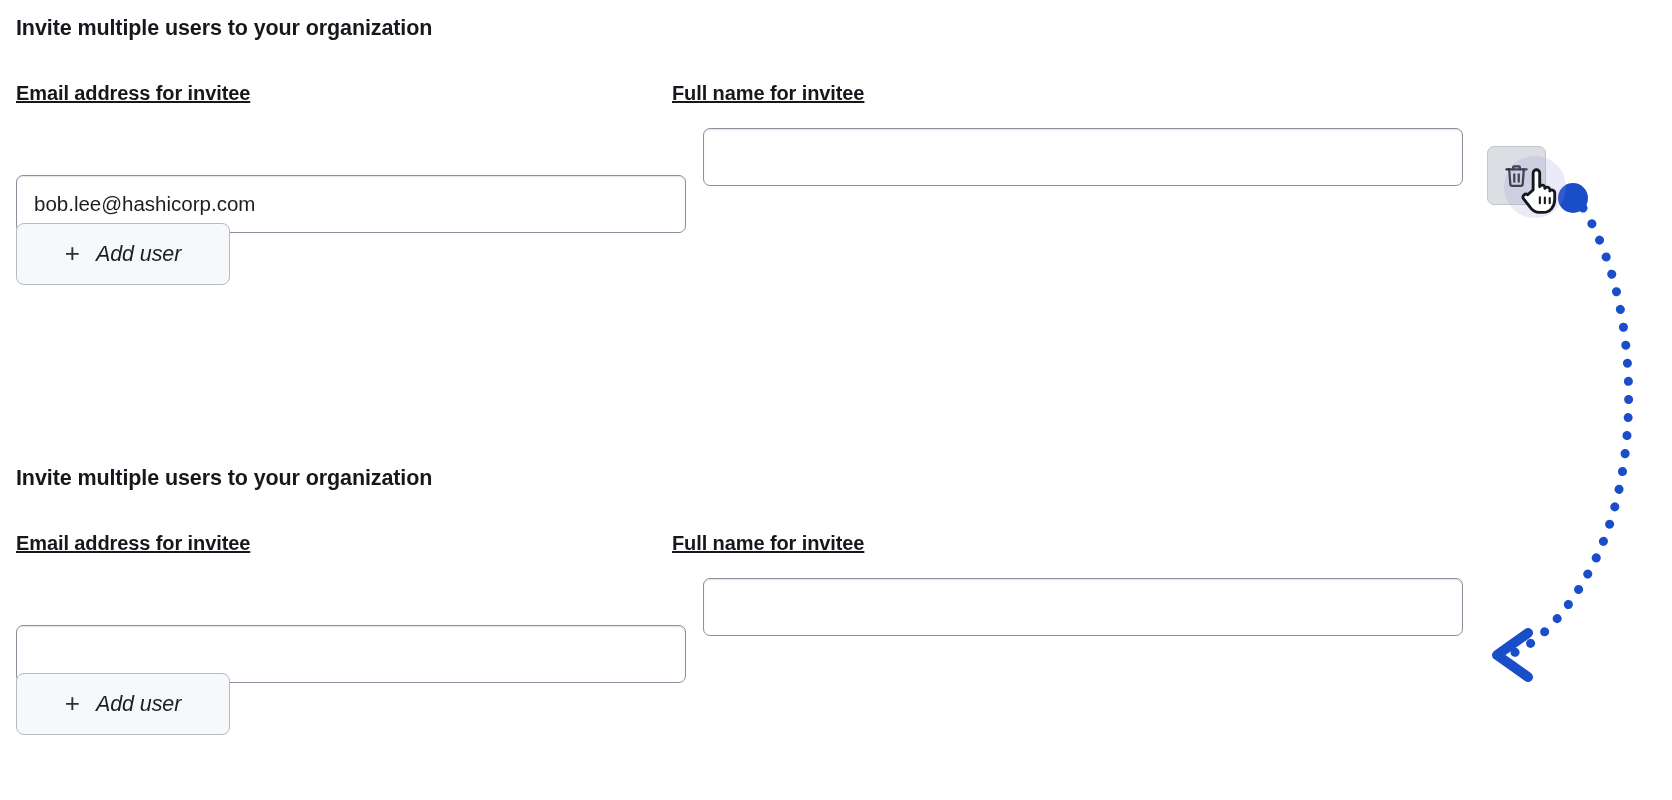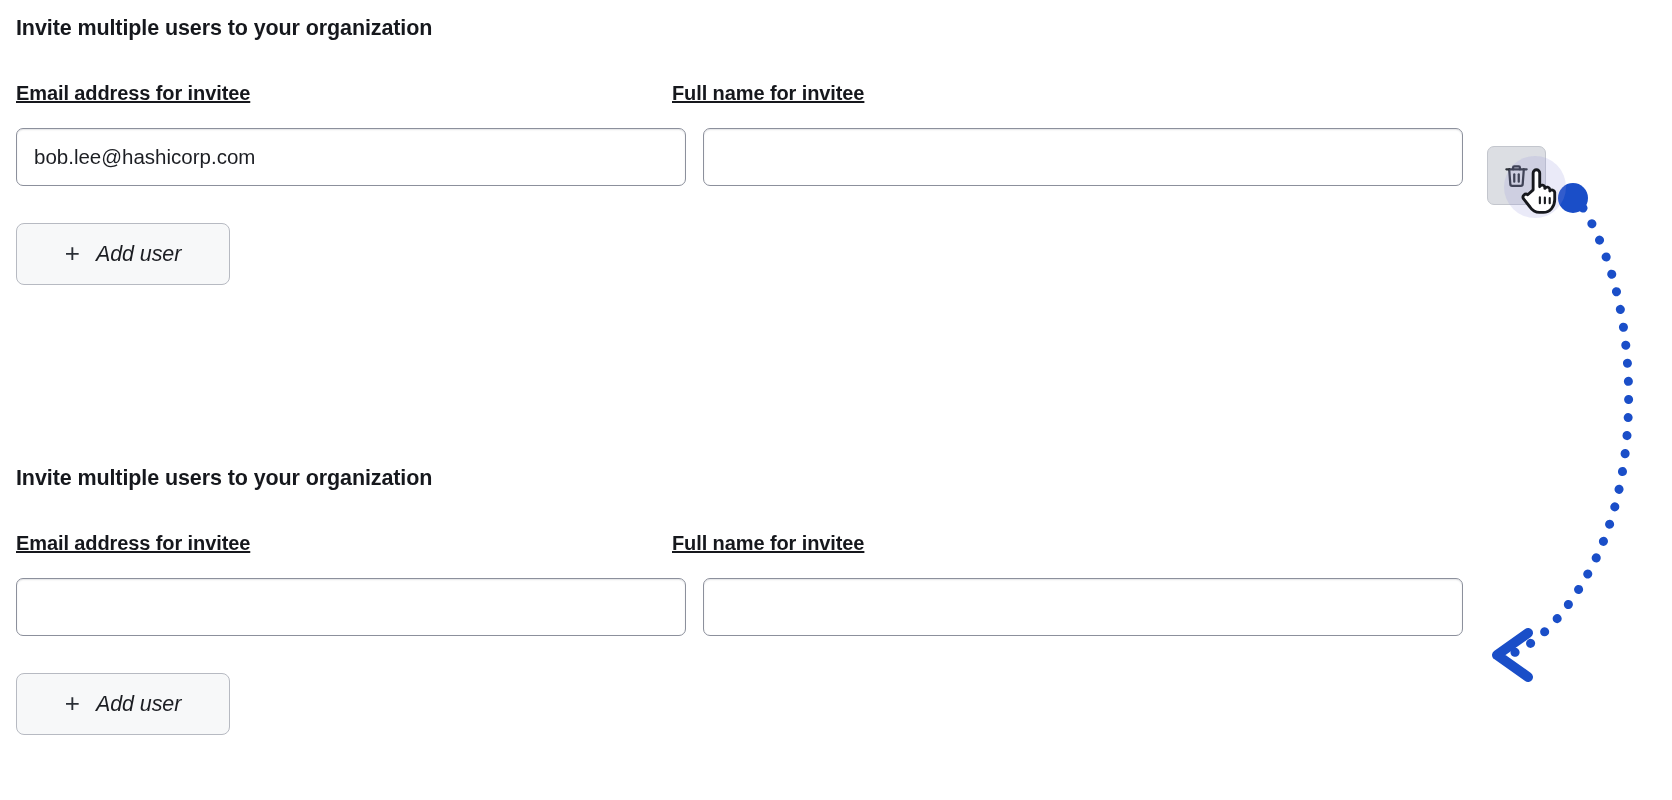--- a/index.html
+++ b/index.html
@@ -56,21 +56,21 @@
     border: 1px solid #8c909c;
     border-radius: 7px;
     background: #ffffff;
     font-family: "Liberation Sans", sans-serif;
     font-size: 20.5px;
     color: #1c1e23;
     padding: 0 17px;
     outline: none;
     box-shadow: inset 0 1px 1.5px rgba(70,75,90,0.16);
   }
-  .input-email { left: 16px;  width: 670px; }
+  .input-email { left: 16px;  width: 670px; margin-top: 47px; }
   .input-name  { left: 703px; width: 760px; }
 
   .delete-btn {
     position: absolute;
     left: 1487px;
     top: 130px;
     width: 59px;
     height: 59px;
     box-sizing: border-box;
     border: 1px solid #c3c6cd;

